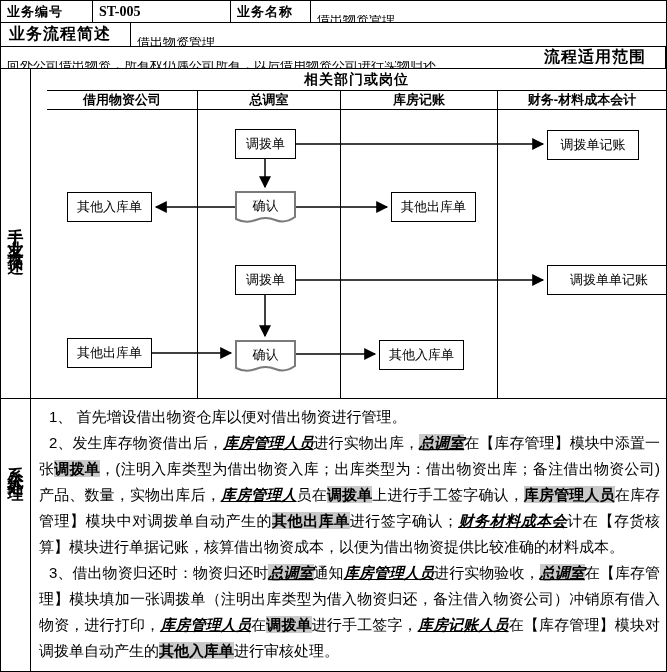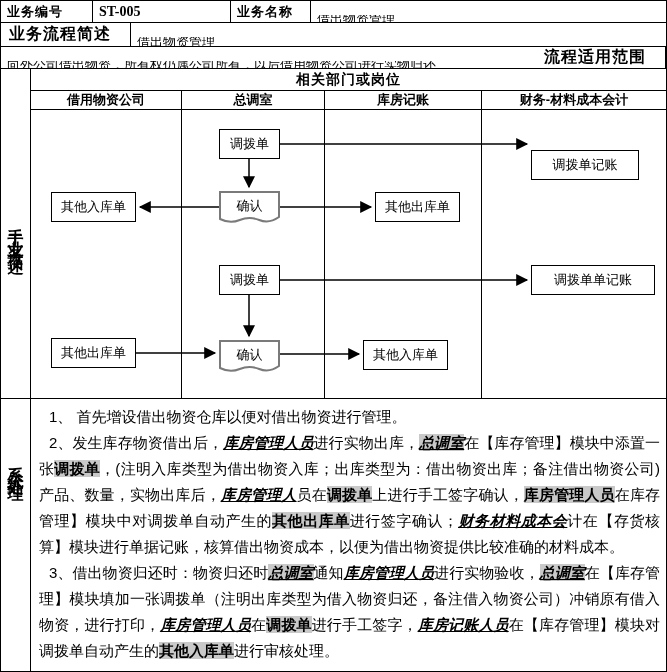--- a/index.html
+++ b/index.html
@@ -13,21 +13,21 @@
   .r3 { height: 22px; }
   .cell { display: flex; align-items: center; padding: 0 6px; border-right: 1px solid #000; overflow: hidden; white-space: nowrap; }
   .cell.last { border-right: none; flex: 1; }
   .lbl { font-weight: bold; font-size: 13px; letter-spacing: 1px; }
   .lbl-big { font-weight: bold; font-size: 16px; letter-spacing: 1px; }
   .val { font-size: 13px; margin-top: 14px; }
   .val-serif { font-family: "Liberation Serif", serif; font-weight: bold; font-size: 14px; }
   .w92 { width: 92px; } .w138 { width: 138px; } .w80 { width: 80px; } .w130 { width: 130px; padding-left: 8px; }
 
   
-  .chart-section { display: flex; height: 330px; border-bottom: 1px solid #000; }
+  .chart-section { display: flex; height: 330px; border-bottom: 1px solid #000; gap: 16px; }
   .side-col { width: 30px; border-right: 1px solid #000; display: flex; justify-content: center; }
   .v-label { writing-mode: vertical-lr; text-orientation: upright; font-weight: bold; font-size: 16px; letter-spacing: 6px; line-height: 30px; }
   .side-center { align-items: center; }
   .side-top { align-items: flex-start; padding-top: 55px; }
   .chart-area { flex: 1; display: flex; flex-direction: column; }
   .chart-title { height: 22px; line-height: 21px; text-align: center; font-weight: bold; font-size: 14px; border-bottom: 1px solid #000; letter-spacing: 1px; }
   .col-headers { display: flex; height: 19px; border-bottom: 1px solid #000; }
   .col-h { display: flex; align-items: center; justify-content: center; font-weight: bold; font-size: 13px; border-right: 1px solid #000; white-space: nowrap; overflow: hidden; }
   .col-h:last-child { border-right: none; flex: 1; }
   .canvas { position: relative; flex: 1; overflow: hidden; }
@@ -94,21 +94,21 @@
             <line x1="249" y1="97" x2="340" y2="97" stroke="#000000" stroke-width="1.5" marker-end="url(#arrow)"></line>
             <line x1="249" y1="170" x2="496" y2="170" stroke="#000000" stroke-width="1.5" marker-end="url(#arrow)"></line>
             <line x1="218" y1="185" x2="218" y2="226" stroke="#000000" stroke-width="1.5" marker-end="url(#arrow)"></line>
             <line x1="105" y1="243" x2="184" y2="243" stroke="#000000" stroke-width="1.5" marker-end="url(#arrow)"></line>
             <line x1="249" y1="244" x2="328" y2="244" stroke="#000000" stroke-width="1.5" marker-end="url(#arrow)"></line>
           </svg>
       <div class="divider" style="left: 150px;"></div>
           <div class="divider" style="left: 293px;"></div>
           <div class="divider" style="left: 450px;"></div>
           <div class="node rect" style="left: 188px; top: 19px; width: 61px; height: 30px;">调拨单</div>
-          <div class="node rect" style="left: 500px; top: 20px; width: 108px; height: 30px; margin-top: 20px;">调拨单记账</div>
+          <div class="node rect" style="left: 500px; top: 20px; width: 92px; height: 30px;">调拨单记账</div>
           <div class="node doc" style="left: 188px; top: 81px; width: 61px; height: 34px;">
             <svg width="61" height="34">
               <path d="M1,1 L60,1 L60,26 Q50.019999999999996,33 40.260000000000005,29 Q30.5,25 20.740000000000002,29 Q10.98,33 1,28 Z" fill="#fff" stroke="#7a7a7a" stroke-width="2"></path>
             </svg>
             <span class="doc-label">确认</span>
           </div>
           <div class="node rect" style="left: 20px; top: 82px; width: 85px; height: 30px;">其他入库单</div>
           <div class="node rect" style="left: 344px; top: 82px; width: 85px; height: 30px;">其他出库单</div>
           <div class="node rect" style="left: 188px; top: 155px; width: 61px; height: 30px;">调拨单</div>
           <div class="node rect" style="left: 500px; top: 155px; width: 124px; height: 30px;">调拨单单记账</div>

